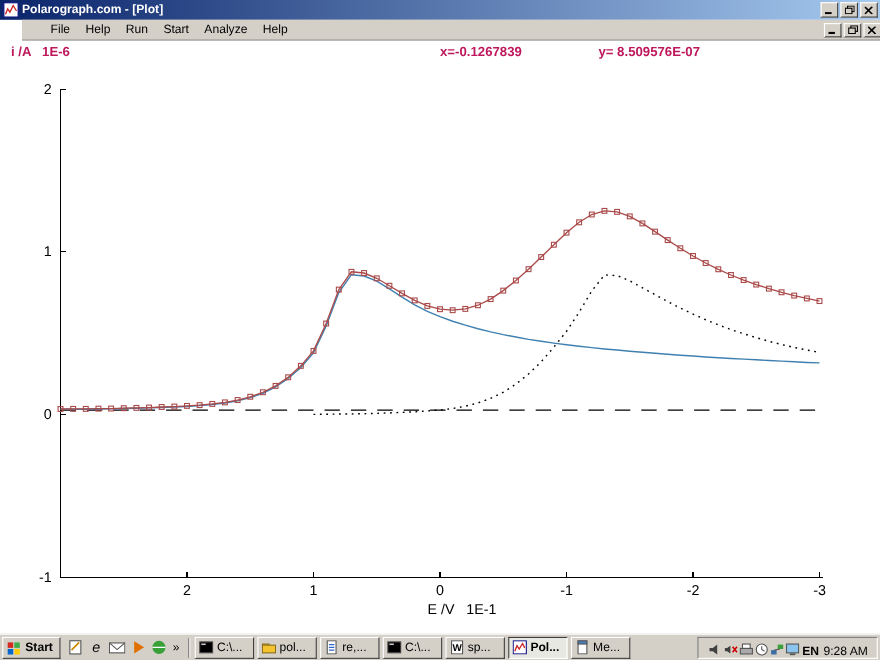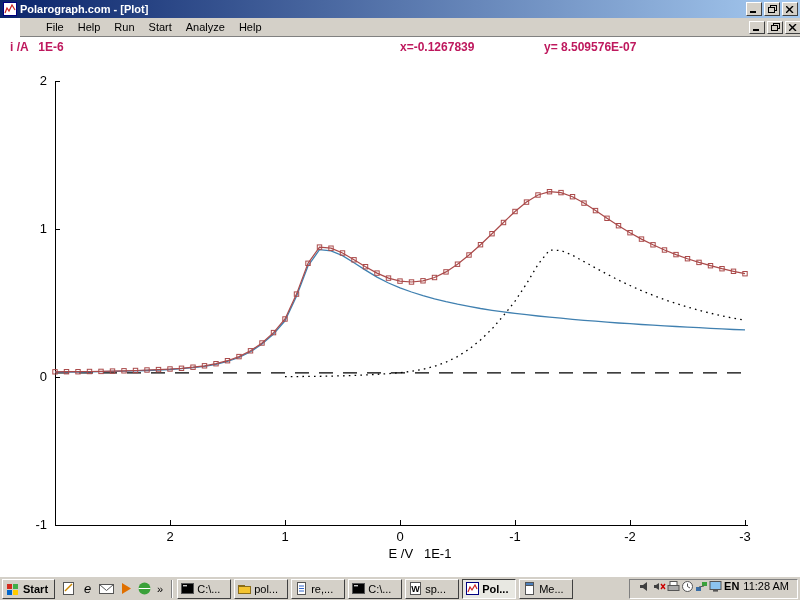--- a/index.html
+++ b/index.html
@@ -36,21 +36,21 @@
   .start{height:20px;display:flex;align-items:center;gap:3px;padding:0 6px 0 3px;font-size:11px;font-weight:bold;
          font-family:"Liberation Sans",sans-serif;cursor:pointer;}
   .ql{display:flex;align-items:center;gap:2px;padding:0 2px;}
   .ql-icon{width:17px;height:17px;display:inline-flex;align-items:center;justify-content:center;cursor:pointer;}
   .chevron{font-size:11px;padding:0 2px;cursor:pointer;}
   .divider{width:0;height:18px;border-left:1px solid #808080;border-right:1px solid #ffffff;margin:0 1px;}
   .task{height:20px;width:54px;display:flex;align-items:center;gap:3px;padding:0 3px;font-size:11px;
         overflow:hidden;white-space:nowrap;cursor:pointer;}
   .task.active{background:#e8e8e2;border-top:1px solid #404040;border-left:1px solid #404040;
                border-right:1px solid #ffffff;border-bottom:1px solid #ffffff;font-weight:bold;}
-  .tray{margin-left:auto;height:20px;display:flex;align-items:flex-start;gap:0;padding:0 8px;
+  .tray{margin-left:auto;height:20px;display:flex;align-items:flex-end;gap:0;padding:0 8px;
         border-top:1px solid #808080;border-left:1px solid #808080;
         border-right:1px solid #ffffff;border-bottom:1px solid #ffffff;box-sizing:border-box;}
   .tray-icon{width:14px;height:14px;display:inline-flex;align-items:center;justify-content:center;cursor:pointer;}
   .lang{font-size:11px;font-weight:bold;padding:0 2px;}
   .clock{font-size:11px;padding-left:2px;}
   .icon-svg{display:block;}
 </style>
 </head>
 <body>
 
@@ -335,17 +335,17 @@
             <line x1="4" y1="7" x2="9" y2="6" stroke="#555"></line>
           </svg>
         </span>
       <span class="tray-icon">
           <svg class="icon-svg" width="13" height="13" viewBox="0 0 13 13">
             <rect x="1" y="1.5" width="11" height="8" fill="#8cc4f0" stroke="#555"></rect>
             <rect x="4" y="10" width="5" height="1.6" fill="#555"></rect>
           </svg>
         </span>
       <span class="lang">EN</span>
-      <span class="clock">11:28 AM</span>
+      <span class="clock">9:28 AM</span>
     </span>
   </div>
 
 </div>
 
 </body></html>

